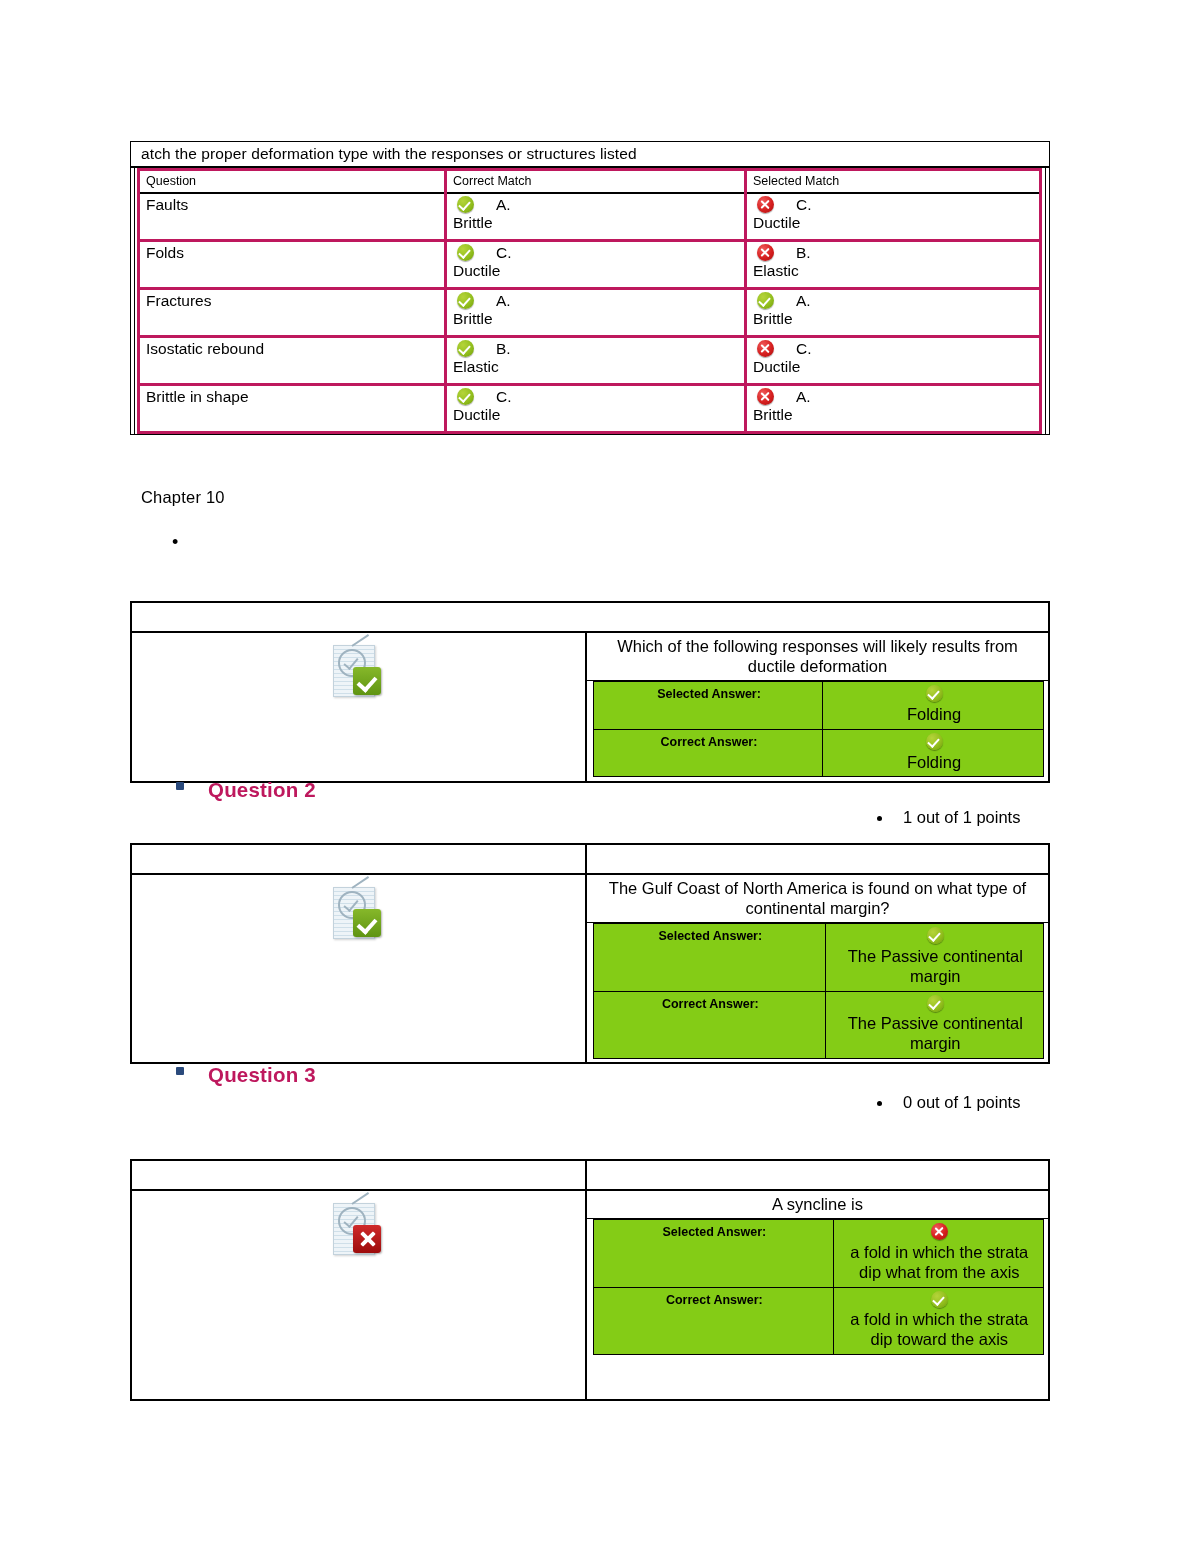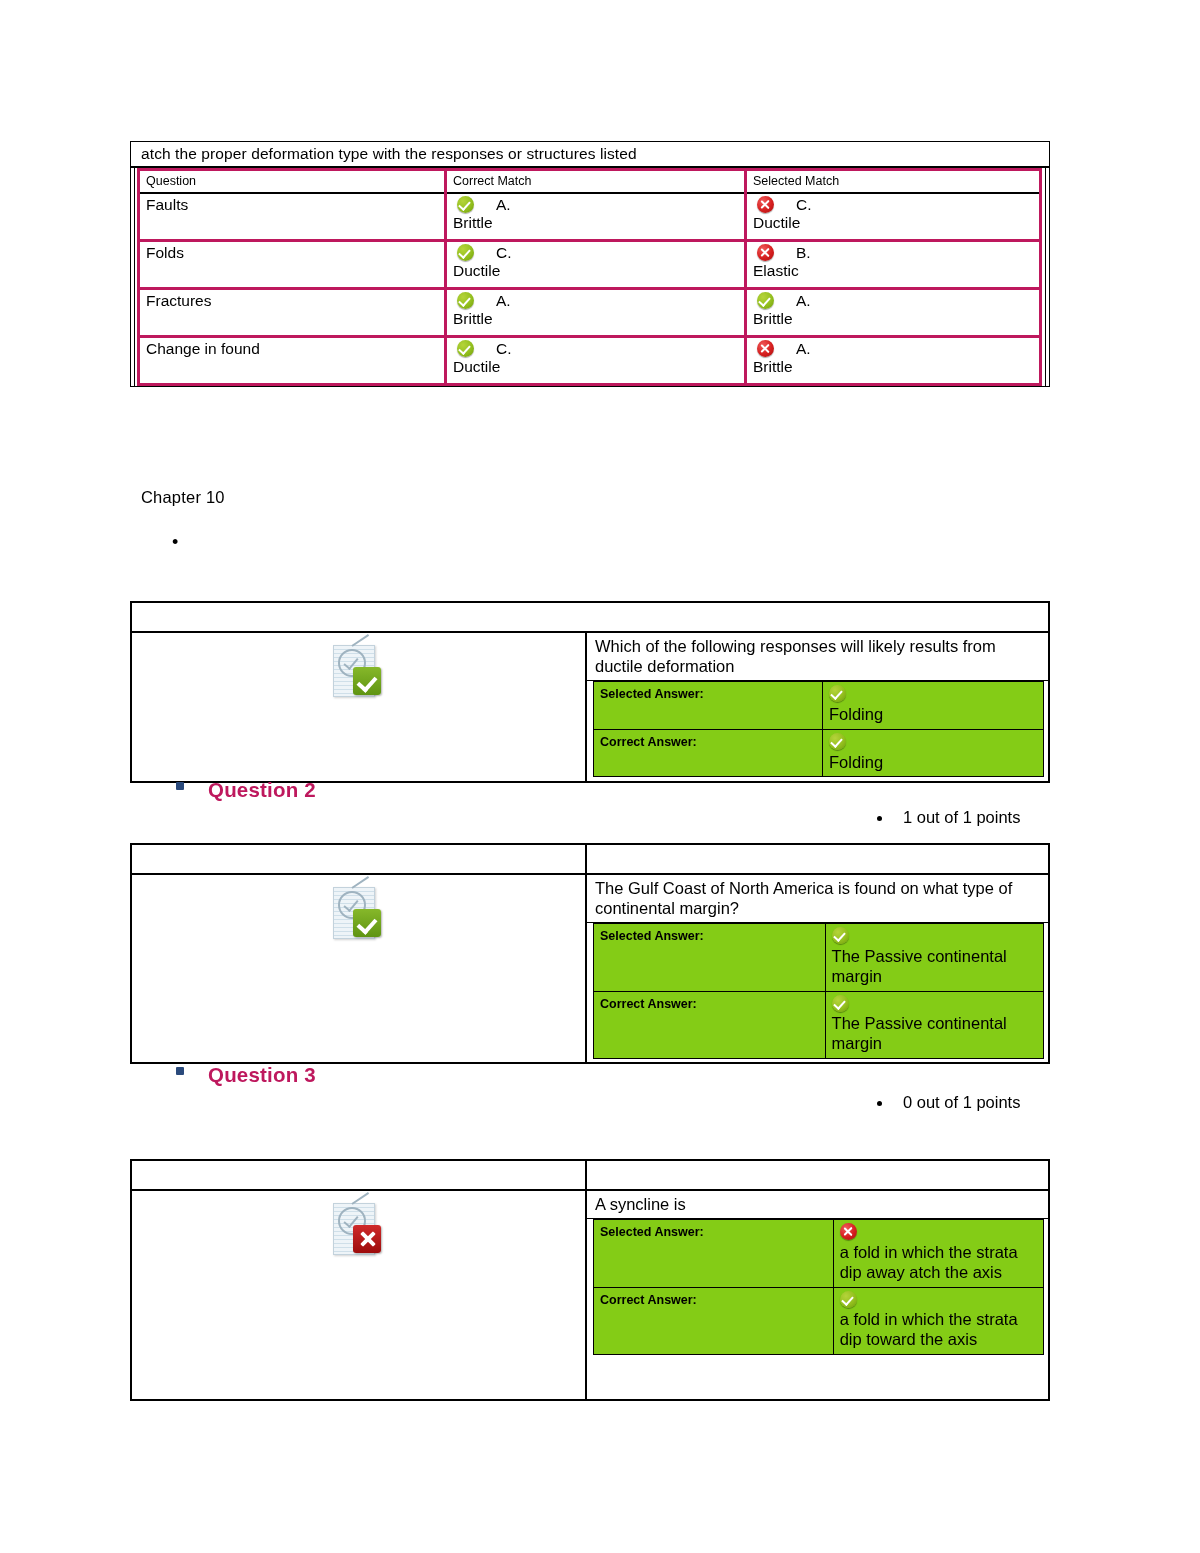--- a/index.html
+++ b/index.html
@@ -266,20 +266,21 @@
     border-collapse: collapse;
     width: 100%;
     table-layout: fixed;
     border: 2px solid #000;
     background: #fff;
   }
   table.qt > tbody > tr > td {
     border: 2px solid #000;
     vertical-align: top;
     padding: 0;
+    text-align: center;
   }
   td.qt-left  { width: 455px; }
   td.qt-right { width: auto; }
   .qt-spacer { height: 28px; }
   .qt-icon-cell {
     height: 140px;
     text-align: center;
     padding-top: 8px !important;
   }
   .qt-qtext {
@@ -358,21 +359,32 @@
               <td>
                 <span class="mk-line1"><span class="ico ico-check"></span><span class="lbl">A.</span></span>
                 <span class="mk-line2">Brittle</span>
               </td>
               <td>
                 <span class="mk-line1"><span class="ico ico-check"></span><span class="lbl">A.</span></span>
                 <span class="mk-line2">Brittle</span>
               </td>
             </tr>
             <tr class="row">
-              <td>Change in found</td>
+              <td>Isostatic rebound</td>
+              <td>
+                <span class="mk-line1"><span class="ico ico-check"></span><span class="lbl">B.</span></span>
+                <span class="mk-line2">Elastic</span>
+              </td>
+              <td>
+                <span class="mk-line1"><span class="ico ico-x"></span><span class="lbl">C.</span></span>
+                <span class="mk-line2">Ductile</span>
+              </td>
+            </tr>
+            <tr class="row">
+              <td>Brittle in shape</td>
               <td>
                 <span class="mk-line1"><span class="ico ico-check"></span><span class="lbl">C.</span></span>
                 <span class="mk-line2">Ductile</span>
               </td>
               <td>
                 <span class="mk-line1"><span class="ico ico-x"></span><span class="lbl">A.</span></span>
                 <span class="mk-line2">Brittle</span>
               </td>
             </tr>
           </tbody>
@@ -478,21 +490,21 @@
             <td class="qt-right qt-spacer"></td>
           </tr>
           <tr>
             <td class="qt-left qt-icon-cell" style="height: 200px;"><span class="doc-icon"><span class="sheet"></span><span class="fold"></span><span class="ring"></span><span class="pen"></span><span class="badge bad"></span></span></td>
             <td class="qt-right">
               <div class="qt-qtext">A syncline is</div>
               <table class="inner" style="width: calc(100% - 10px);">
                 <tbody>
                   <tr>
                     <td class="lab" style="width: 218px;">Selected Answer:</td>
-                    <td class="val" style="width: 190px;"><span class="ico ico-x"></span><span class="txt">a fold in which the strata dip away atch the axis</span></td>
+                    <td class="val" style="width: 190px;"><span class="ico ico-x"></span><span class="txt">a fold in which the strata dip what from the axis</span></td>
                   </tr>
                   <tr>
                     <td class="lab" style="width: 218px;">Correct Answer:</td>
                     <td class="val" style="width: 190px;"><span class="ico ico-check"></span><span class="txt">a fold in which the strata dip toward the axis</span></td>
                   </tr>
                 </tbody>
               </table>
             </td>
           </tr>
         </tbody>

